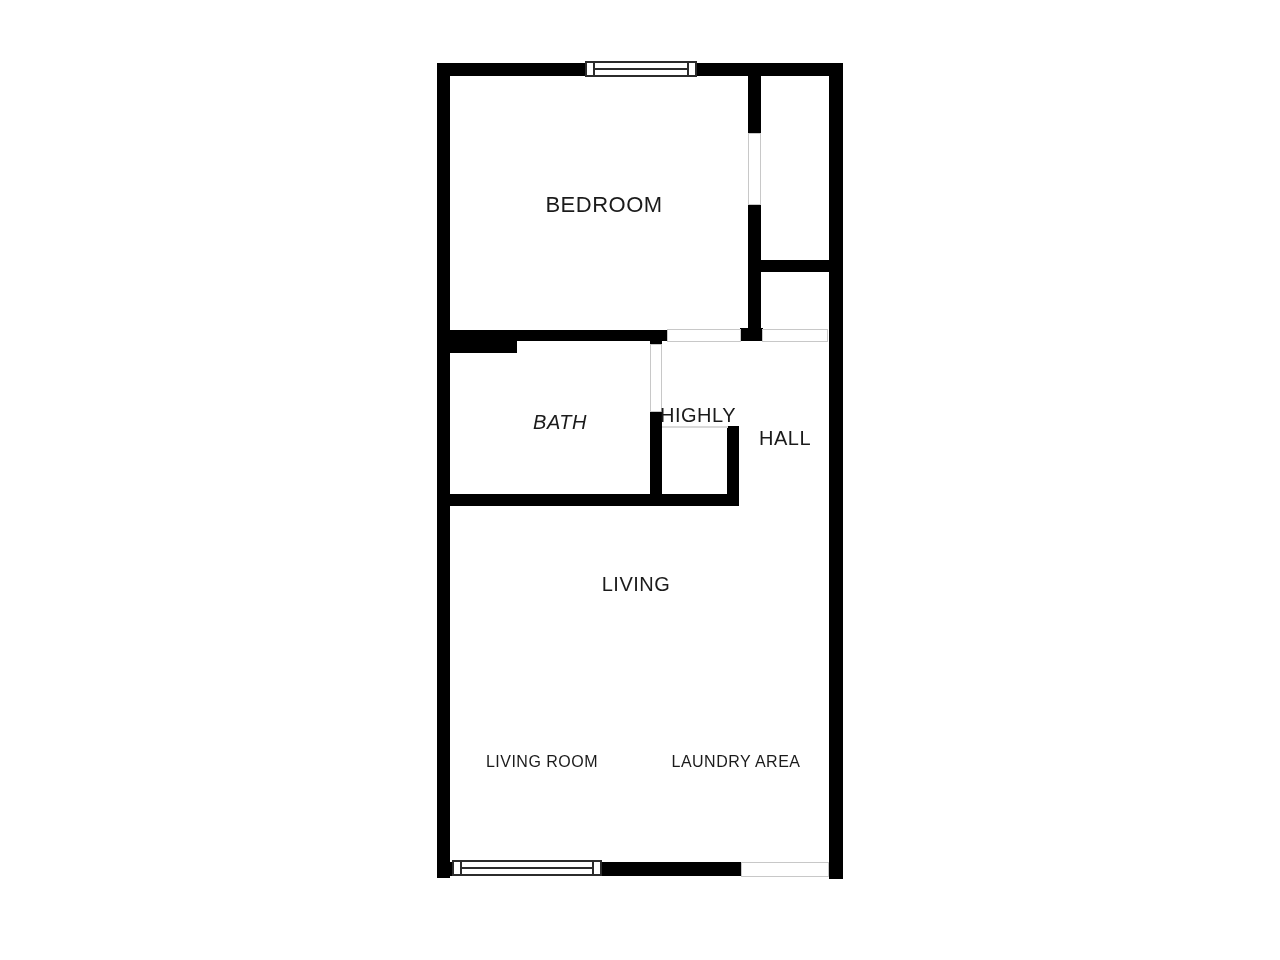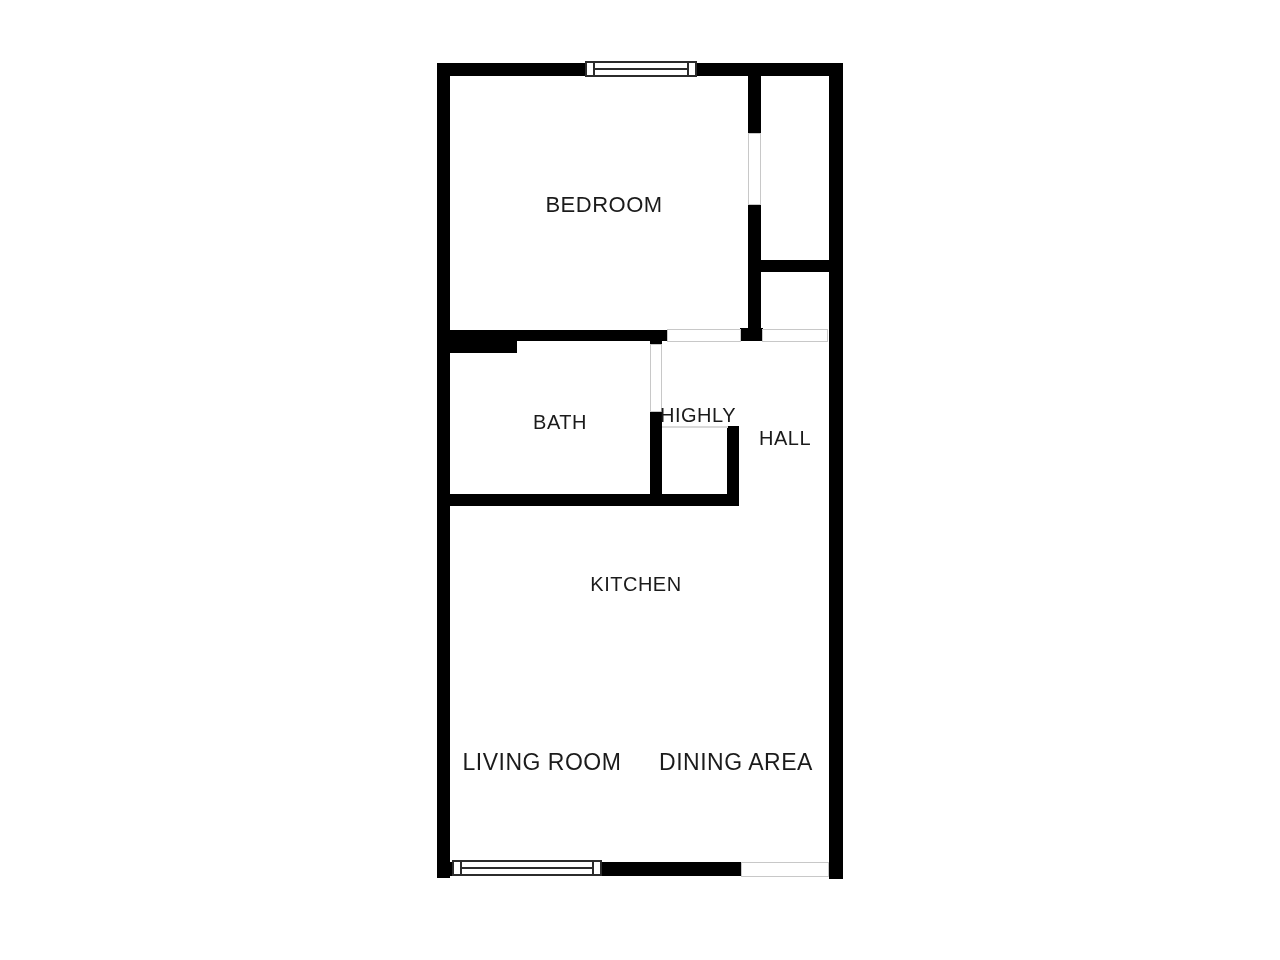--- a/index.html
+++ b/index.html
@@ -61,21 +61,21 @@
   .room-label {
     position: absolute;
     transform: translate(-50%, -50%);
     color: #1b1b1b;
     font-size: 20px;
     letter-spacing: 0.5px;
     white-space: nowrap;
     z-index: 5;
   }
   .room-label.lg { font-size: 22px; }
-  .room-label.md { font-size: 23px; }
+  .room-label.md { font-size: 16px; }
   .footer-note {
     position: absolute;
     left: 0;
     right: 0;
     top: 919px;
     text-align: center;
     color: #a8a8a8;
     font-size: 11.5px;
     letter-spacing: 0.4px;
     white-space: nowrap;
@@ -115,21 +115,21 @@
     <div class="mullion right"></div>
     <div class="center-rail"></div>
   </div>
   <div class="window" style="left:452px; top:822px; width:150px; height:16px;">
     <div class="mullion left"></div>
     <div class="mullion right"></div>
     <div class="center-rail"></div>
   </div>
 
   <div class="room-label lg" style="left:604px; top:167px;">BEDROOM</div>
-  <div class="room-label" style="left:560px; top:384px;">BATH</div>
+  <div class="room-label" style="left:560px; top:384px;font-style:italic;">BATH</div>
   <div class="room-label" style="left:698px; top:377px;">HIGHLY</div>
   <div class="room-label" style="left:785px; top:400px;">HALL</div>
-  <div class="room-label" style="left:636px; top:546px;">KITCHEN</div>
+  <div class="room-label" style="left:636px; top:546px;">LIVING</div>
   <div class="room-label md" style="left:542px; top:724px;">LIVING ROOM</div>
-  <div class="room-label md" style="left:736px; top:724px;">DINING AREA</div>
+  <div class="room-label md" style="left:736px; top:724px;">LAUNDRY AREA</div>
 
 
 </div>
 
 </body></html>

